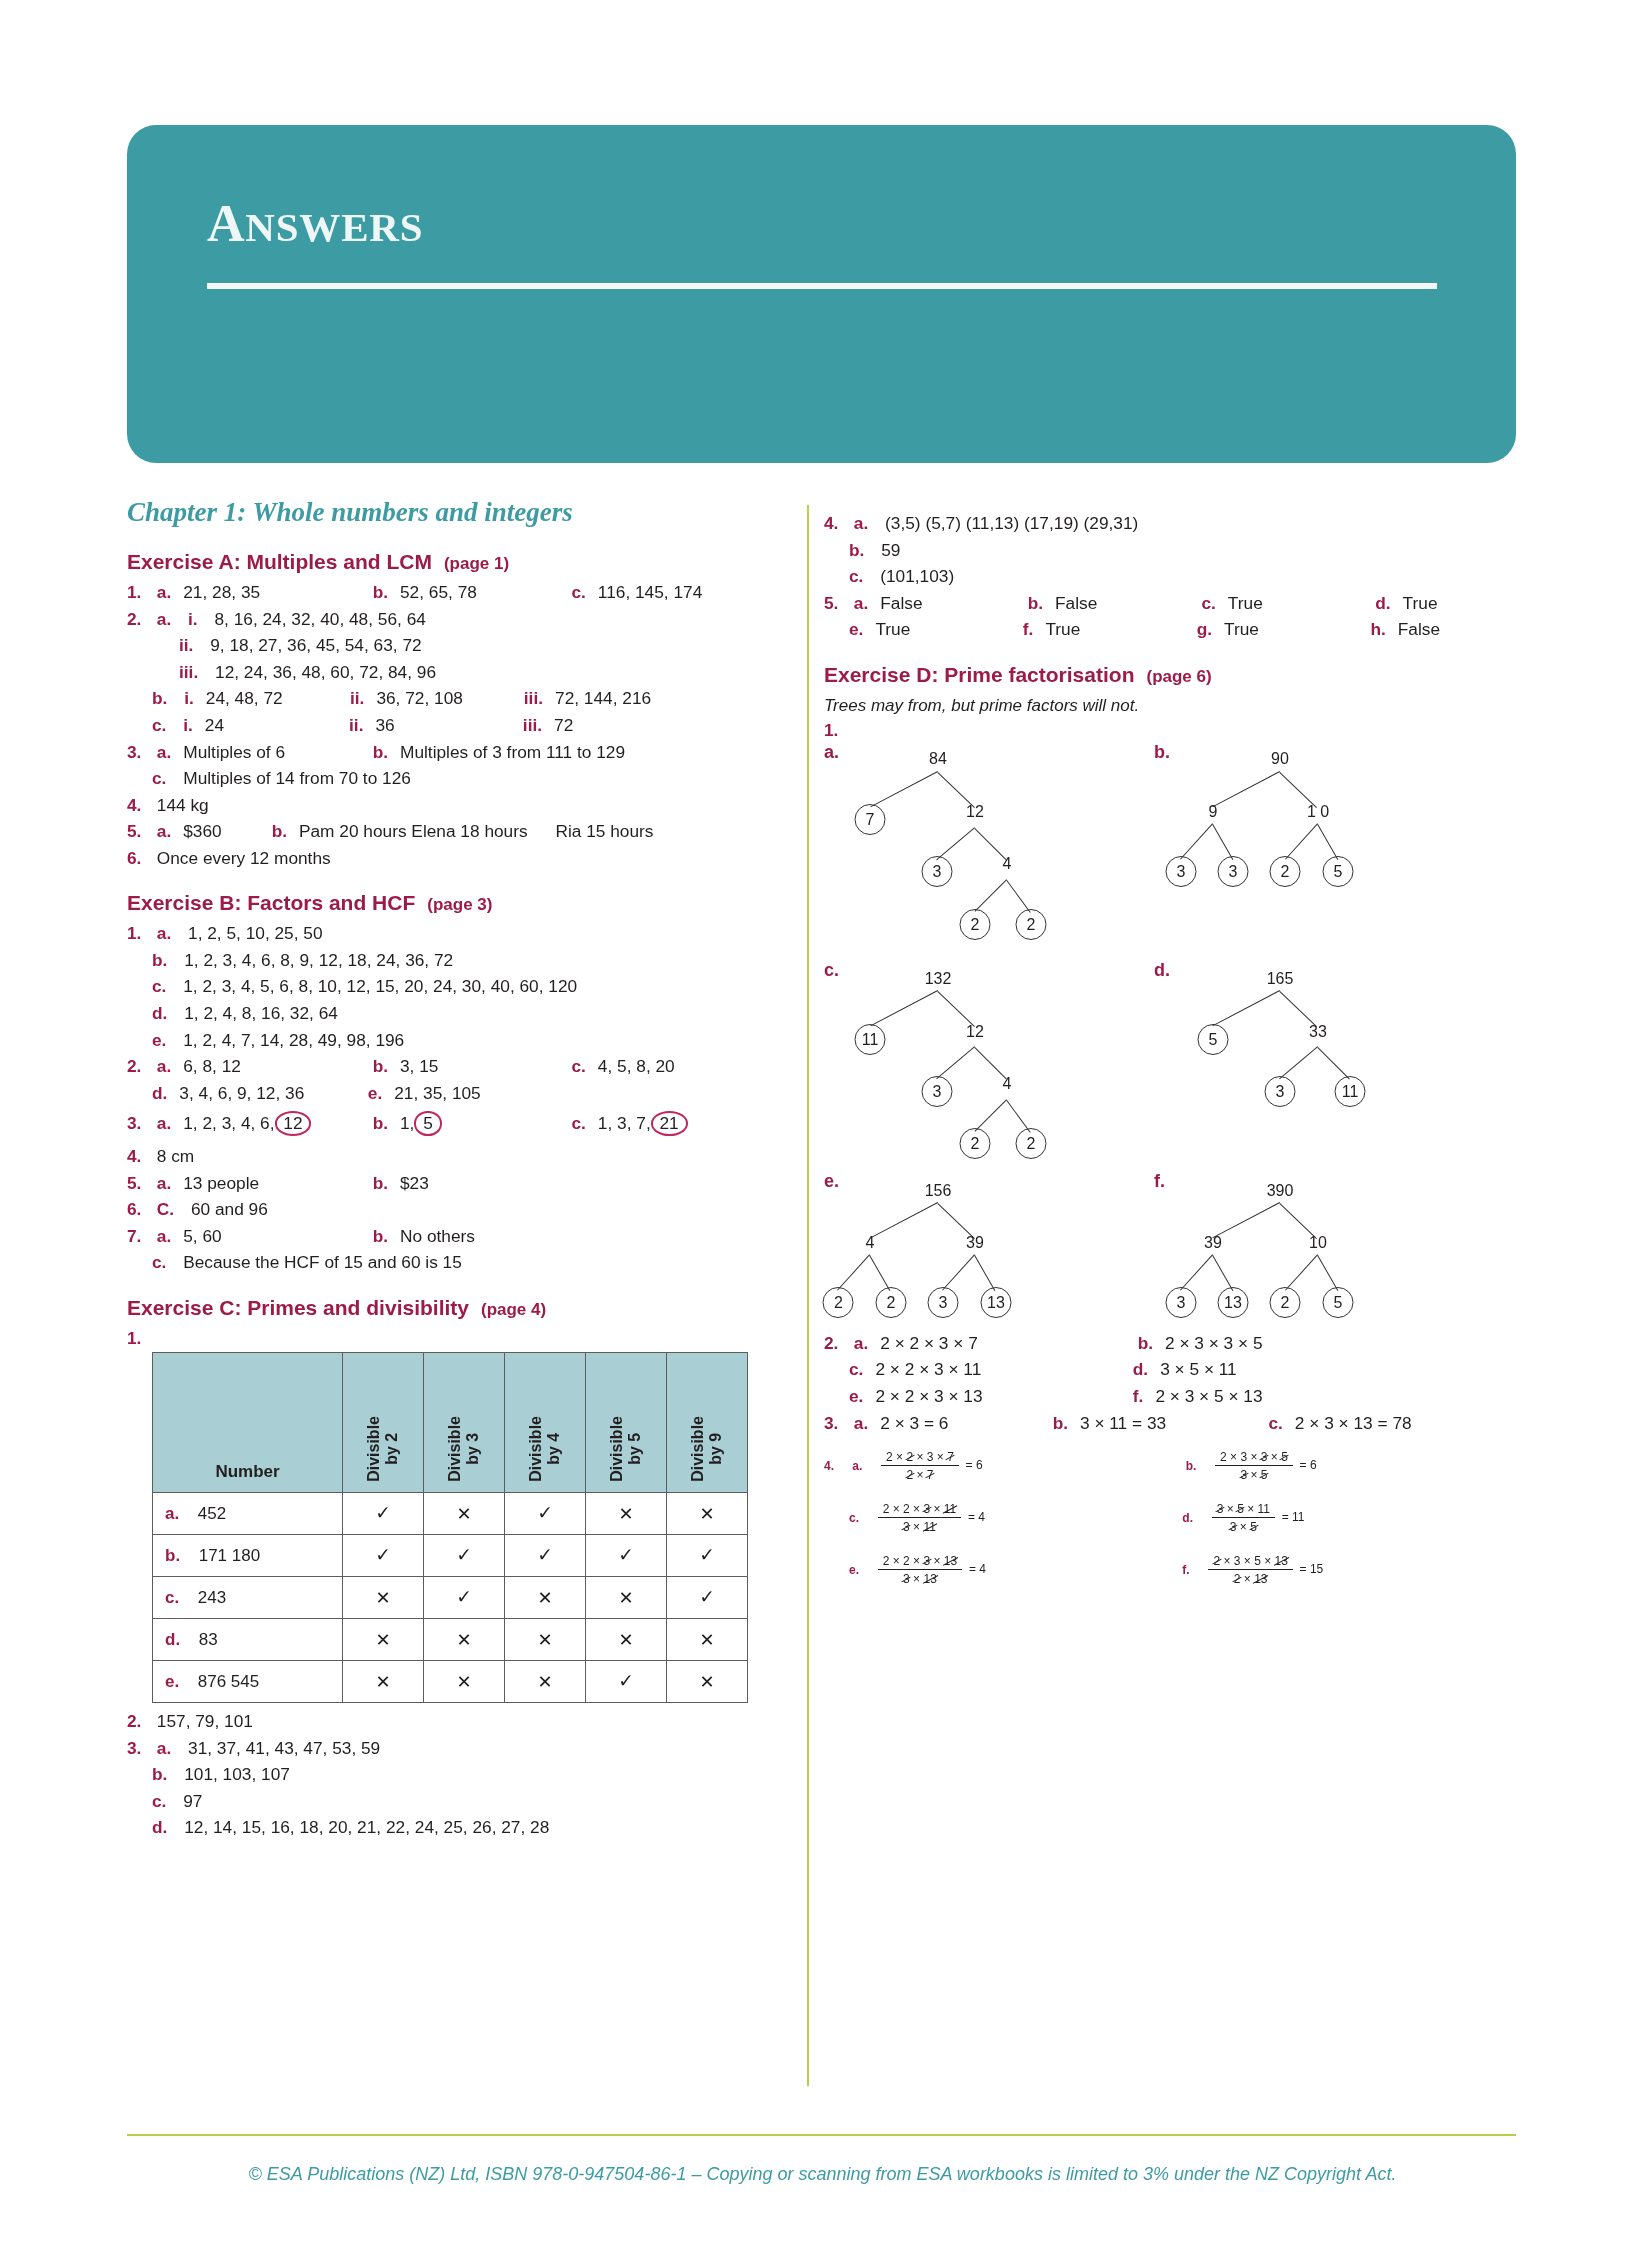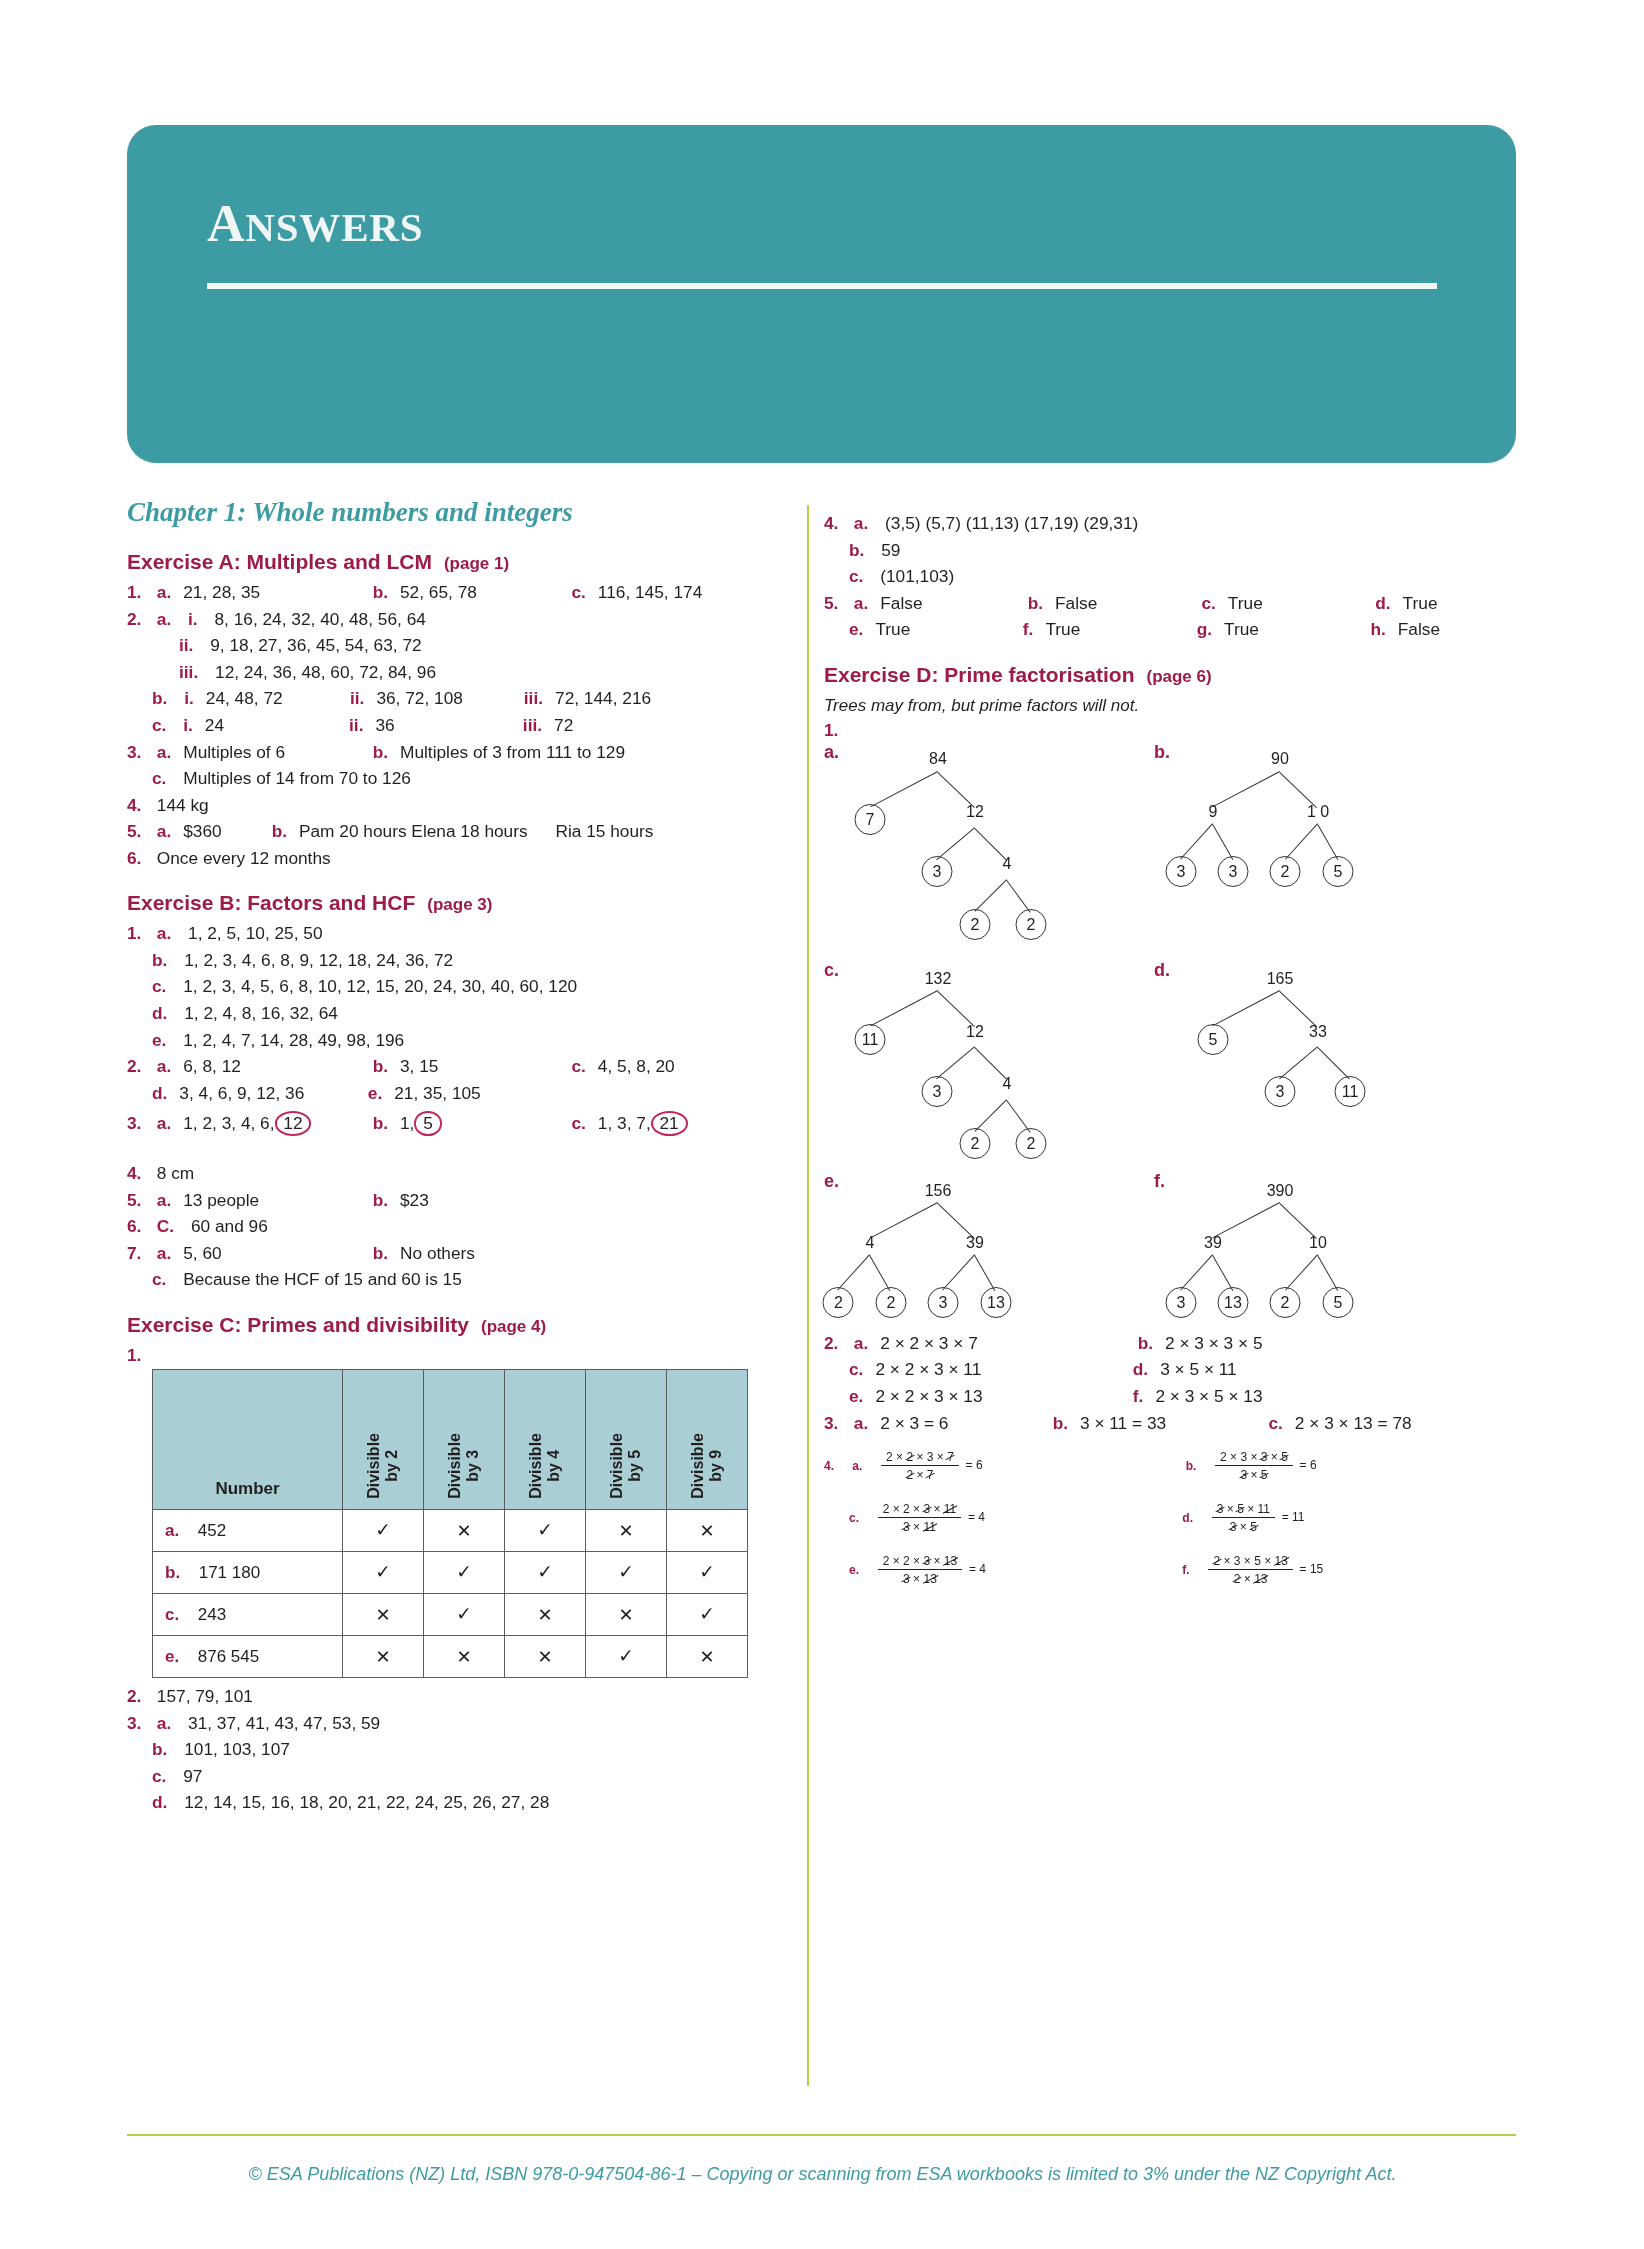--- a/index.html
+++ b/index.html
@@ -329,21 +329,21 @@
     <span class="num">2.</span>
     <span class="cell w-a"><span class="lt">a.</span><span class="sp"></span><span>6, 8, 12</span></span>
     <span class="cell w-b"><span class="lt">b.</span><span class="sp"></span><span>3, 15</span></span>
     <span class="cell"><span class="lt">c.</span><span class="sp"></span><span>4, 5, 8, 20</span></span>
   </div>
   <div class="row indent1">
     <span class="cell w-a"><span class="lt">d.</span><span class="sp"></span><span>3, 4, 6, 9, 12, 36</span></span>
     <span class="cell w-b"><span class="lt">e.</span><span class="sp"></span><span>21, 35, 105</span></span>
   </div>
 
-  <div class="row" style="margin-bottom:29px">
+  <div class="row" style="margin-bottom:12px">
     <span class="num">3.</span>
     <span class="cell w-a"><span class="lt">a.</span><span class="sp"></span><span>1, 2, 3, 4, 6,</span><span class="circled">12</span></span>
     <span class="cell w-b"><span class="lt">b.</span><span class="sp"></span><span>1,</span><span class="circled">5</span></span>
     <span class="cell"><span class="lt">c.</span><span class="sp"></span><span>1, 3, 7,</span><span class="circled">21</span></span>
   </div>
 
   <div class="row">
     <span class="num">4.</span>
     <span>8 cm</span>
   </div>
@@ -402,20 +402,28 @@
           <td><span class="tick">✓</span></td>
           <td><span class="tick">✓</span></td>
         </tr>
         <tr>
           <td class="rowlabel"><span class="lt">c.</span><span>243</span></td>
           <td><span class="cross">✕</span></td>
           <td><span class="tick">✓</span></td>
           <td><span class="cross">✕</span></td>
           <td><span class="cross">✕</span></td>
           <td><span class="tick">✓</span></td>
+        </tr>
+        <tr>
+          <td class="rowlabel"><span class="lt">d.</span><span>83</span></td>
+          <td><span class="cross">✕</span></td>
+          <td><span class="cross">✕</span></td>
+          <td><span class="cross">✕</span></td>
+          <td><span class="cross">✕</span></td>
+          <td><span class="cross">✕</span></td>
         </tr>
         <tr>
           <td class="rowlabel"><span class="lt">e.</span><span>876 545</span></td>
           <td><span class="cross">✕</span></td>
           <td><span class="cross">✕</span></td>
           <td><span class="cross">✕</span></td>
           <td><span class="tick">✓</span></td>
           <td><span class="cross">✕</span></td>
         </tr>
       </tbody>

